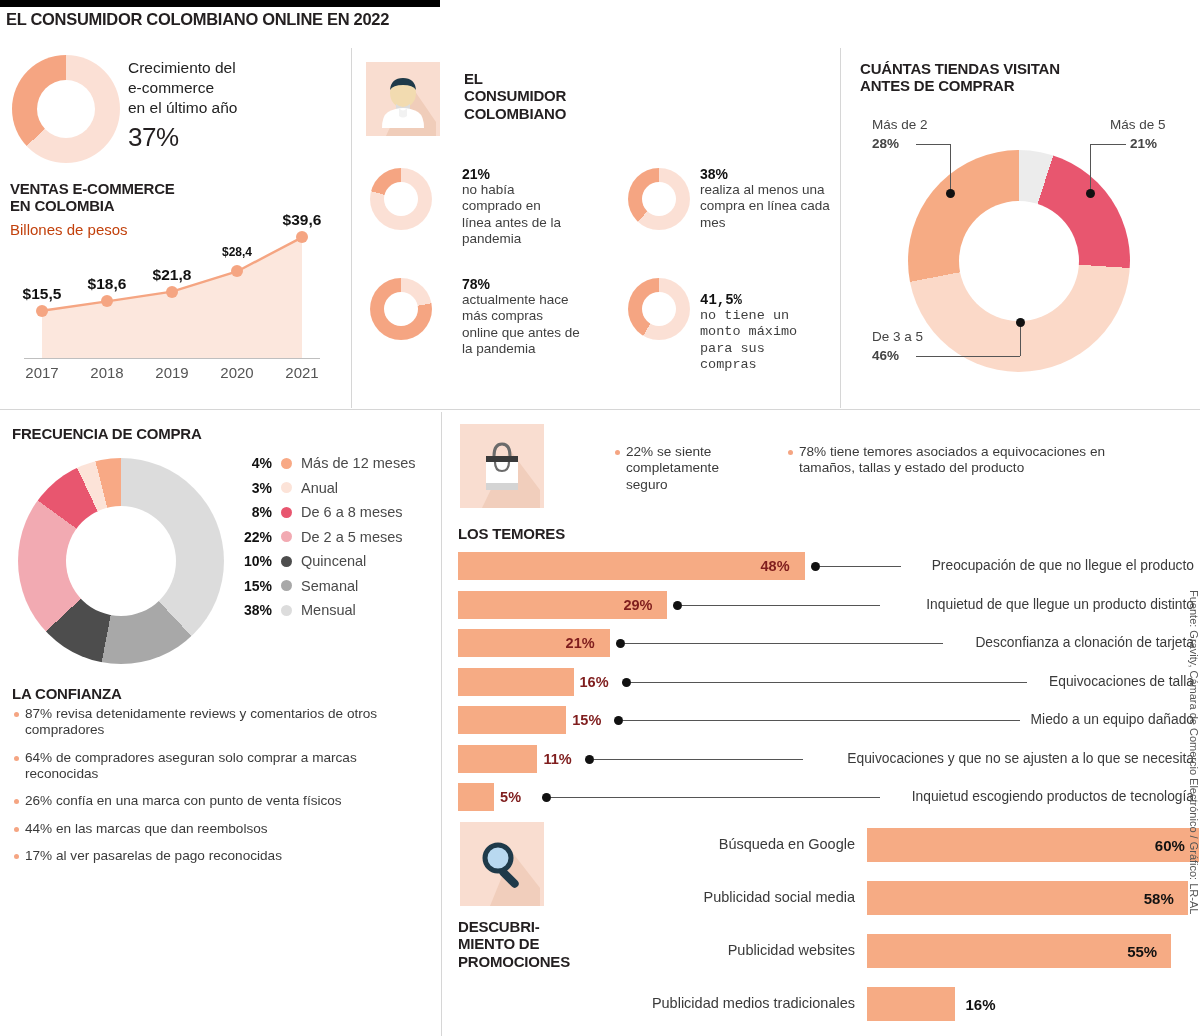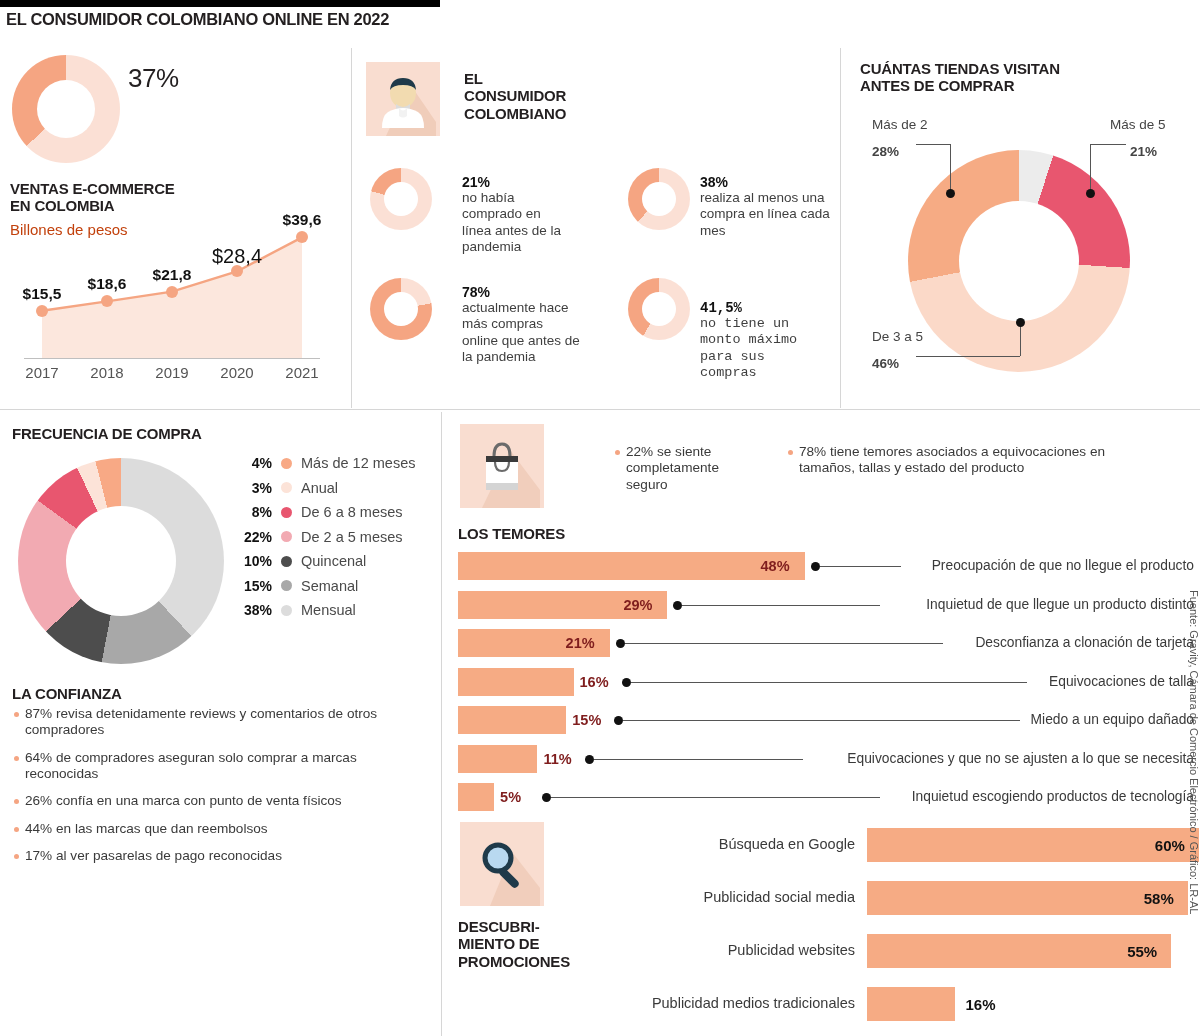--- a/index.html
+++ b/index.html
@@ -9,21 +9,21 @@
   }
   .abs{position:absolute;}
   .topbar{left:0;top:0;width:440px;height:7px;background:#000;}
   .page-title{left:6px;top:10px;font-size:16.5px;font-weight:bold;letter-spacing:-0.3px;white-space:nowrap;}
   .vline{position:absolute;width:1px;background:#d6d6d6;}
   .hline{position:absolute;height:1px;background:#d6d6d6;}
 
   .sec-title{font-weight:bold;font-size:15px;line-height:1.15;letter-spacing:-0.2px;}
   .body-txt{font-size:13.5px;line-height:1.22;color:#3f3f3f;}
   .big-pct{font-size:26px;font-weight:400;letter-spacing:-0.5px;}
-  .bold-pct{font-weight:bold;font-size:14px;color:#111;margin-top:8px;}
+  .bold-pct{font-weight:bold;font-size:14px;color:#111;}
 
   
   .growth-donut{left:12px;top:55px;width:108px;height:108px;border-radius:50%;
     background:conic-gradient(from 0deg,#fbe0d5 0deg 226.8deg,#f5a582 226.8deg 360deg);}
   .growth-donut .hole{position:absolute;left:50%;top:50%;transform:translate(-50%,-50%);
     width:58px;height:58px;border-radius:50%;background:#fff;}
   .growth-text{left:128px;top:58px;width:190px;}
   .axis-x{position:absolute;left:24px;top:178px;width:296px;height:1px;background:#bfbfbf;}
   .xlabels{position:absolute;left:0;top:184px;width:330px;}
   .xlabels span{position:absolute;font-size:15px;color:#555;transform:translateX(-50%);}
@@ -92,20 +92,25 @@
 
 <div class="vline" style="left:351px;top:48px;height:360px;"></div>
 <div class="vline" style="left:840px;top:48px;height:360px;"></div>
 <div class="hline" style="left:0px;top:409px;width:1200px;"></div>
 <div class="vline" style="left:441px;top:412px;height:624px;"></div>
 
 <div class="abs growth-donut">
     <div class="hole"></div>
   </div>
 <div class="abs growth-text">
+  <div style="font-size:15.5px;line-height:1.28;color:#222;">
+    <div>Crecimiento del</div>
+    <div>e-commerce</div>
+    <div>en el último año</div>
+  </div>
   <div class="big-pct" style="margin-top:5px;">37%</div>
 </div>
 
 <div class="abs" style="left:10px;top:180px;width:200px;">
   <div class="sec-title">VENTAS E-COMMERCE</div>
   <div class="sec-title">EN COLOMBIA</div>
   <div style="font-size:15px;color:#c2410c;margin-top:6px;">Billones de pesos</div>
 </div>
 
 <div class="abs" id="line-chart" style="left:0px;top:180px;width:340px;height:215px;">
@@ -117,21 +122,21 @@
       <div class="abs" style="left: 36px; top: 124.762px; width: 12px; height: 12px; border-radius: 50%; background: rgb(245, 165, 130);"></div>
       <div class="abs" style="left: 101px; top: 115.314px; width: 12px; height: 12px; border-radius: 50%; background: rgb(245, 165, 130);"></div>
       <div class="abs" style="left: 166px; top: 105.562px; width: 12px; height: 12px; border-radius: 50%; background: rgb(245, 165, 130);"></div>
       <div class="abs" style="left: 231px; top: 85.4476px; width: 12px; height: 12px; border-radius: 50%; background: rgb(245, 165, 130);"></div>
       <div class="abs" style="left: 296px; top: 51.3143px; width: 12px; height: 12px; border-radius: 50%; background: rgb(245, 165, 130);"></div>
     </div>
   <div id="line-labels">
       <div class="abs" style="left: 42px; top: 104.762px; transform: translateX(-50%); font-weight: bold; font-size: 15.5px; white-space: nowrap; color: rgb(17, 17, 17);">$15,5</div>
       <div class="abs" style="left: 107px; top: 95.3143px; transform: translateX(-50%); font-weight: bold; font-size: 15.5px; white-space: nowrap; color: rgb(17, 17, 17);">$18,6</div>
       <div class="abs" style="left: 172px; top: 85.5619px; transform: translateX(-50%); font-weight: bold; font-size: 15.5px; white-space: nowrap; color: rgb(17, 17, 17);">$21,8</div>
-      <div class="abs" style="left: 237px; top: 65.4476px; transform: translateX(-50%); font-weight: normal; font-size: 20px; white-space: nowrap; color: rgb(17, 17, 17);">$28,4</div>
+      <div class="abs" style="left: 237px; top: 65.4476px; transform: translateX(-50%); font-weight: bold; font-size: 12px; white-space: nowrap; color: rgb(17, 17, 17);">$28,4</div>
       <div class="abs" style="left: 302px; top: 31.3143px; transform: translateX(-50%); font-weight: bold; font-size: 15.5px; white-space: nowrap; color: rgb(17, 17, 17);">$39,6</div>
     </div>
   <div class="axis-x"></div>
   <div class="xlabels" id="line-xlabels">
       <span style="left: 42px;">2017</span>
       <span style="left: 107px;">2018</span>
       <span style="left: 172px;">2019</span>
       <span style="left: 237px;">2020</span>
       <span style="left: 302px;">2021</span>
     </div>

